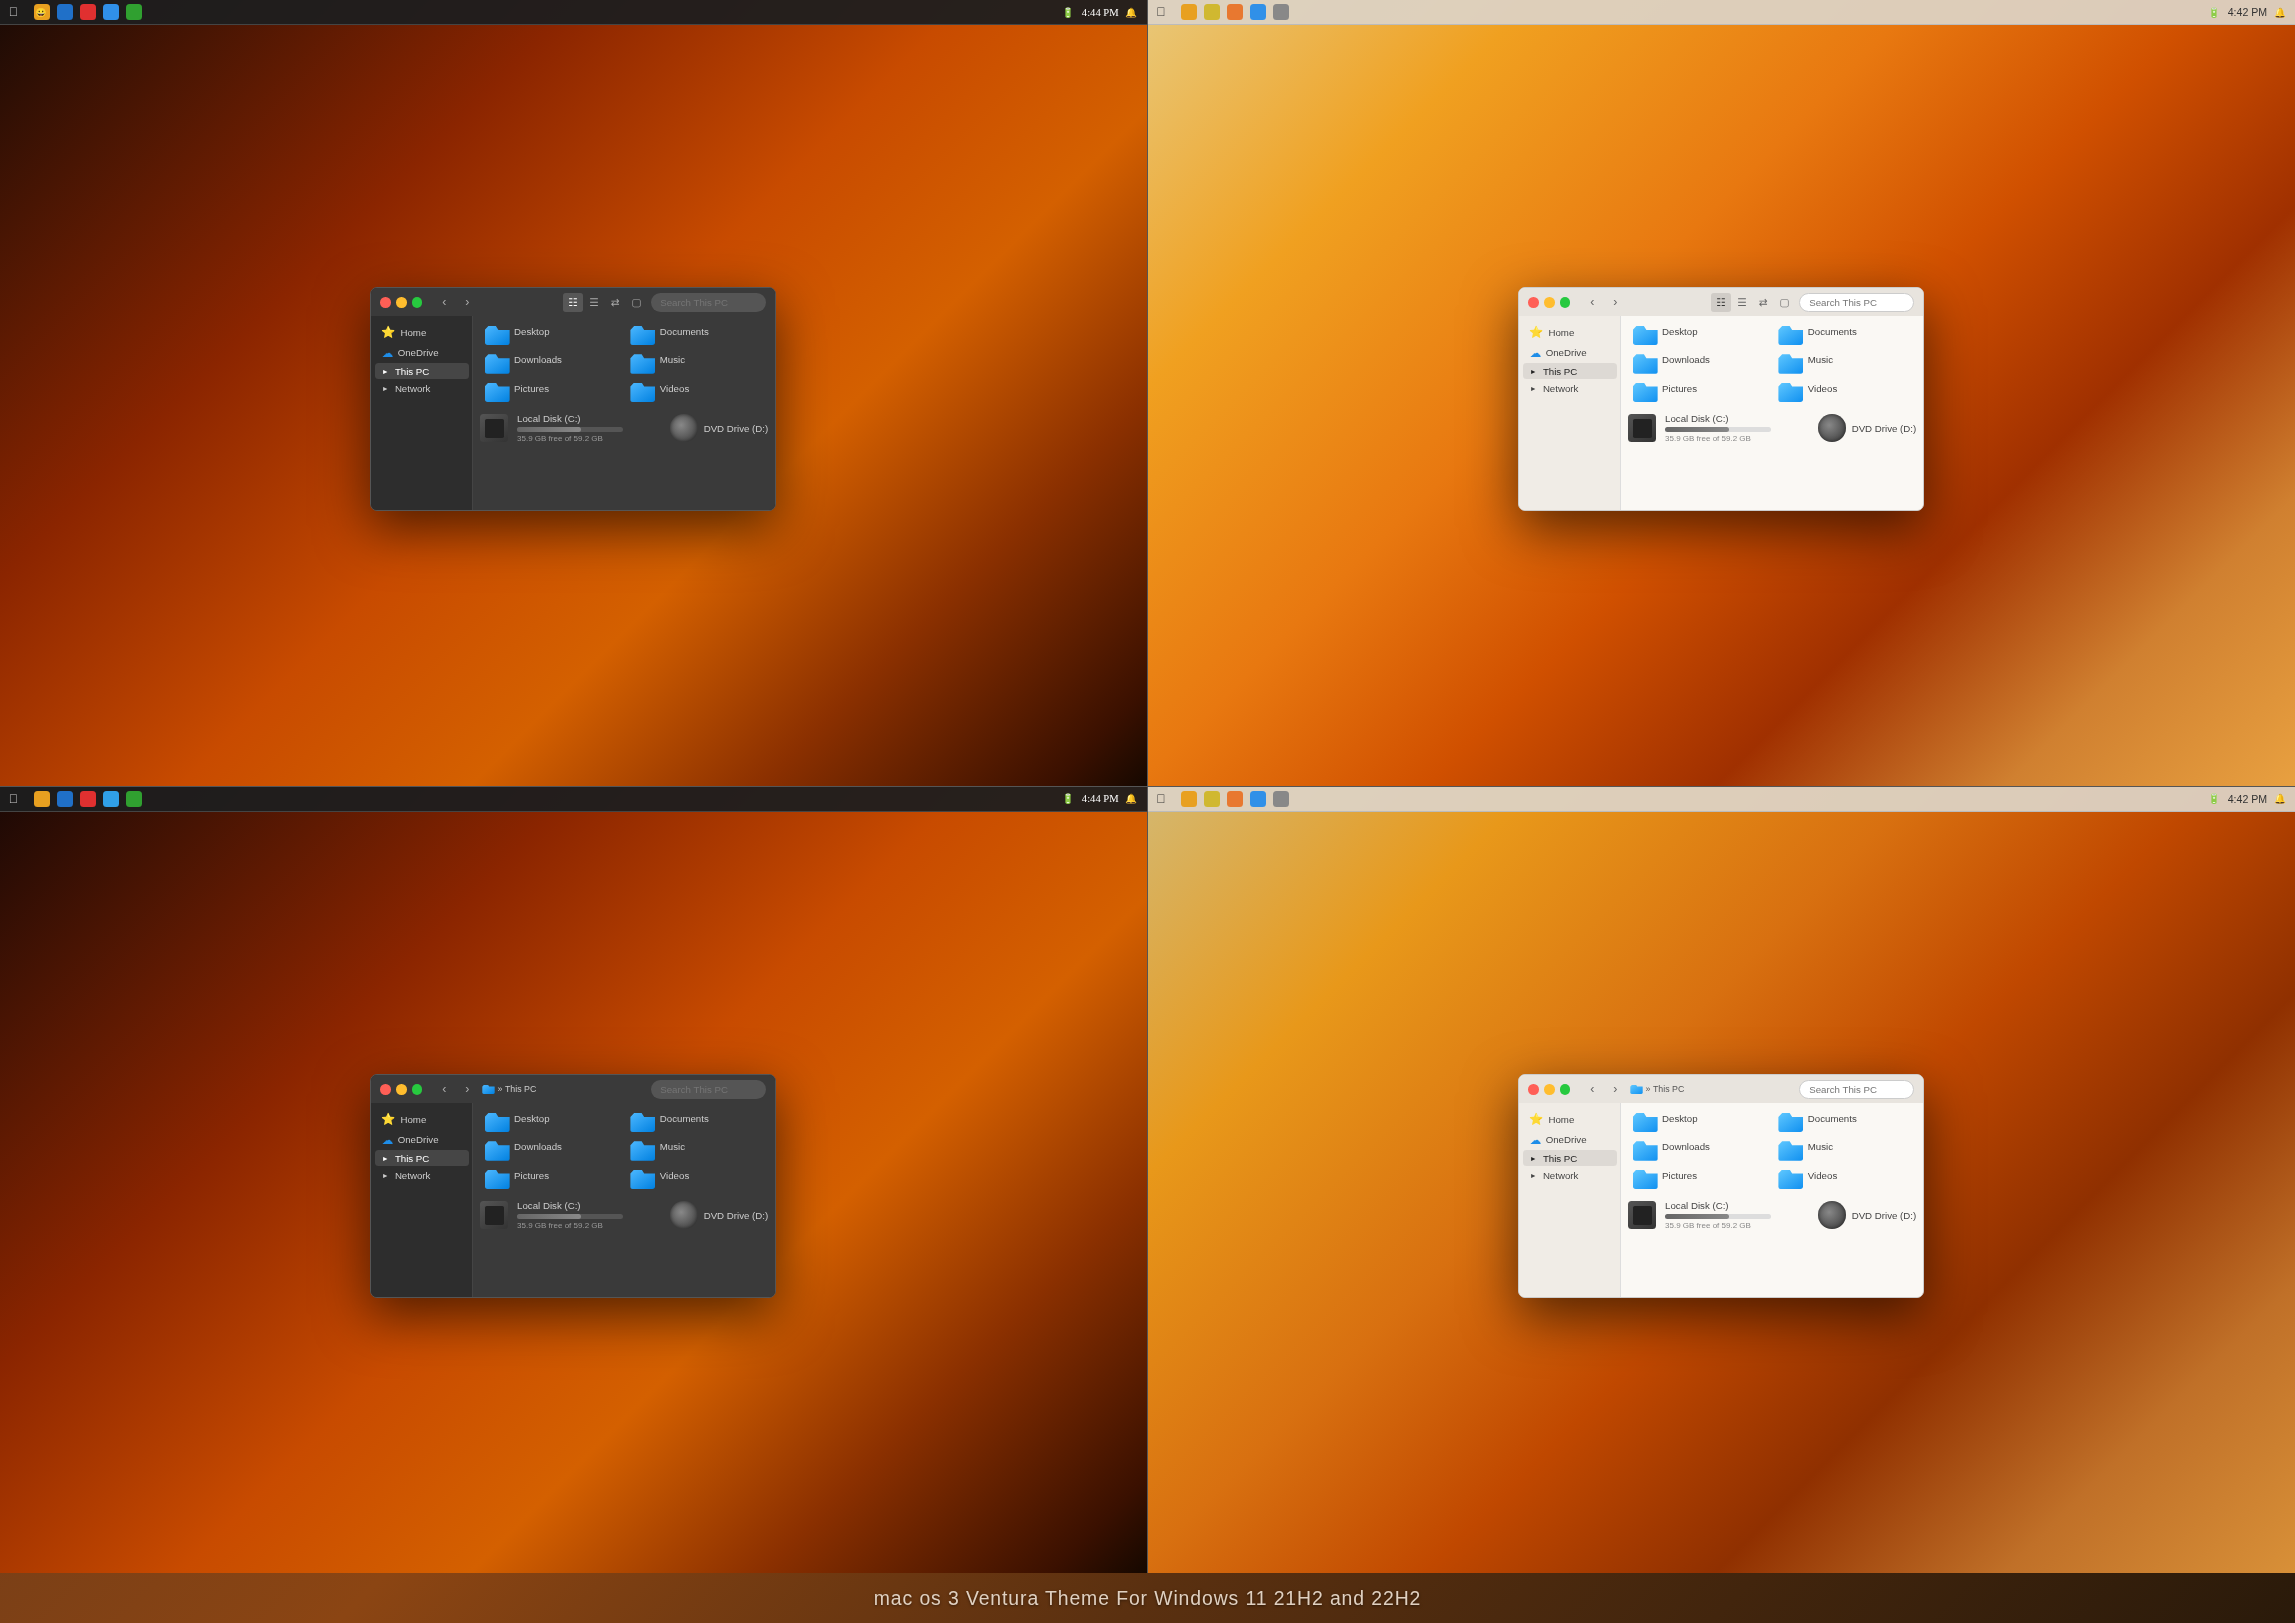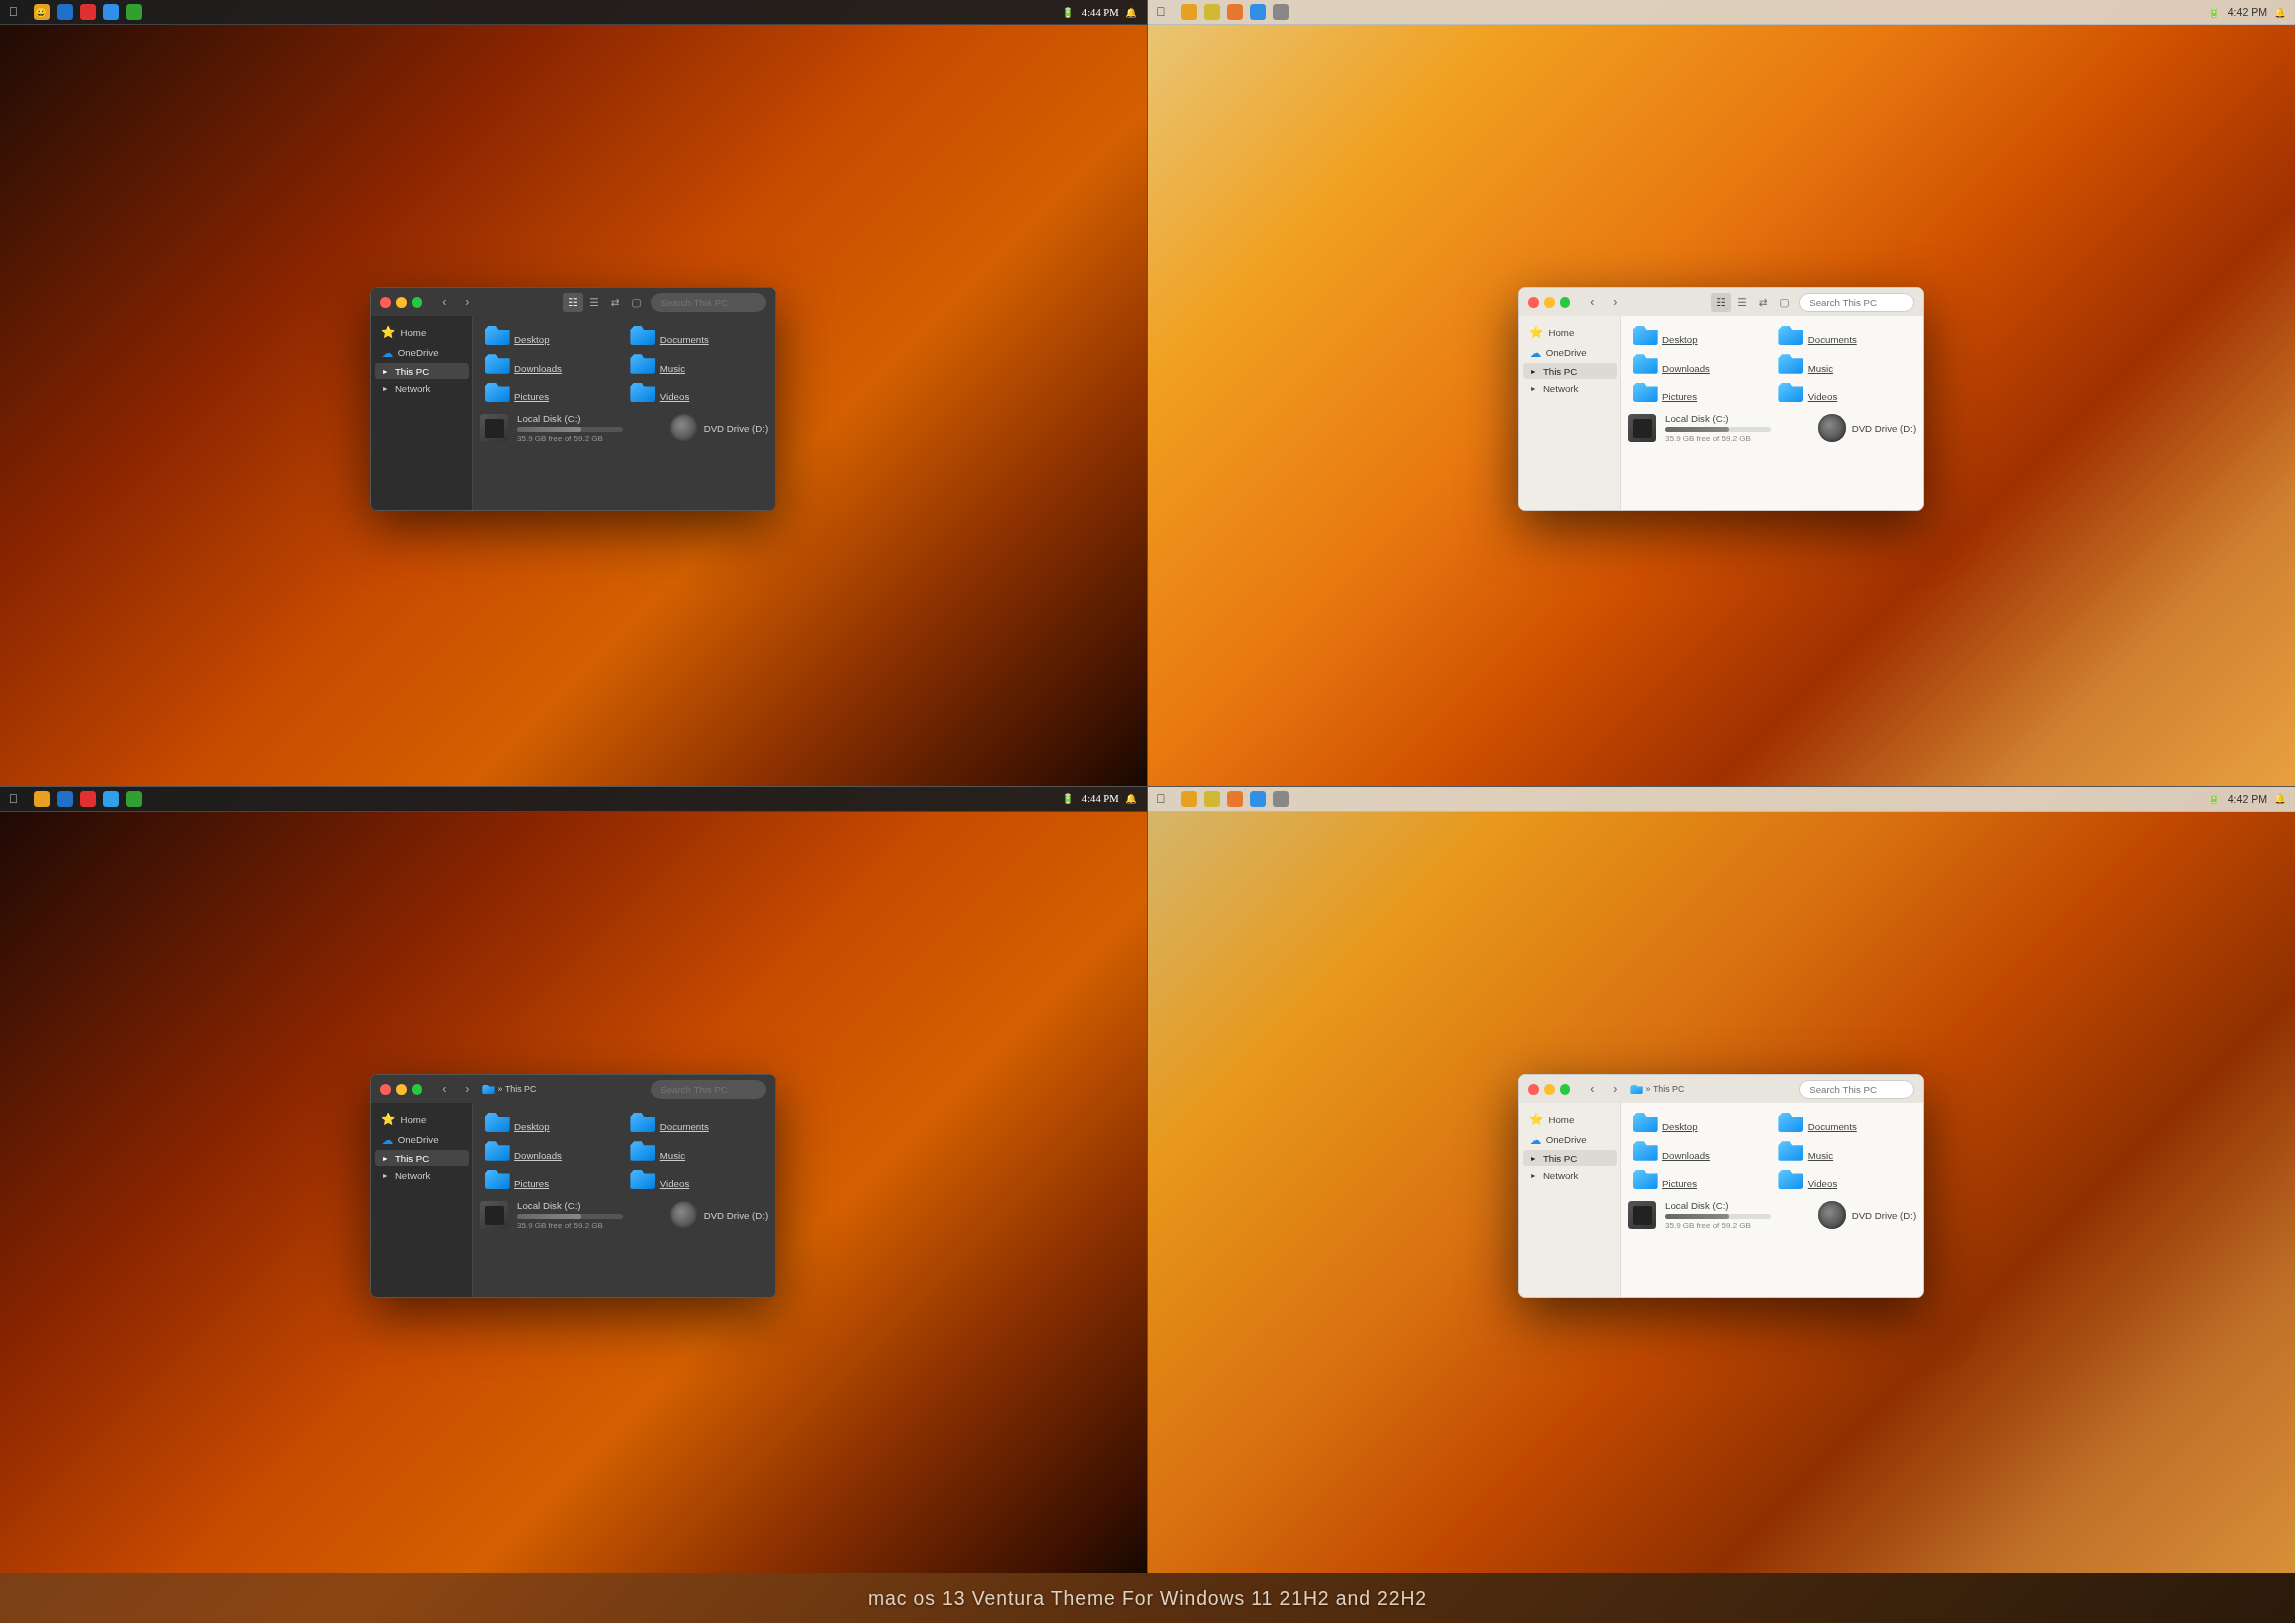--- a/index.html
+++ b/index.html
@@ -252,27 +252,26 @@
 
     .files-grid {
       display: grid;
       grid-template-columns: repeat(2, 1fr);
       gap: 3.5px;
       margin-bottom: 8.8px;
     }
 
     .file-item {
       display: flex;
-      align-items: flex-end;
+      align-items: flex-start;
       gap: 4.4px;
       padding: 2.7px 4.4px;
       border-radius: 3.5px;
       cursor: pointer;
       font-size: 9.7px;
-      text-decoration: underline;
     }
 
     .file-item-dark { color: #ccc; }
     .file-item-light { color: #444; }
 
     .folder-icon-blue {
       width: 25px;
       height: 19.4px;
       background: linear-gradient(145deg, #4db8ff, #0080e0);
       border-radius: 2.7px 2.7px 2.7px 2.7px;
@@ -821,15 +820,15 @@
             </div>
           </div>
         </div>
       </div>
     </div>
   </div>
 
 </div>
 
 <div class="bottom-label" style="width:2295px;">
-  <span class="bottom-label-text">mac os 13 Ventura Theme For Windows 11 21H2 and 22H2</span>
+  <span class="bottom-label-text">mac os 3 Ventura Theme For Windows 11 21H2 and 22H2</span>
 </div>
 
 
 </body></html>

